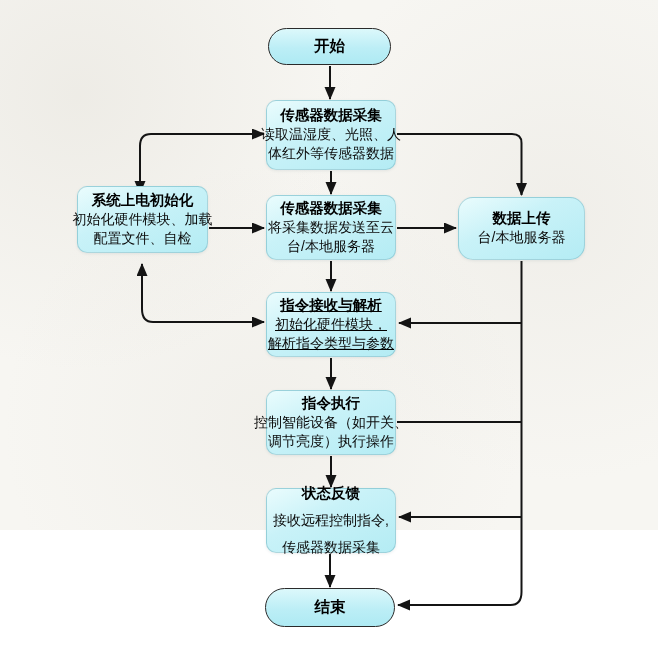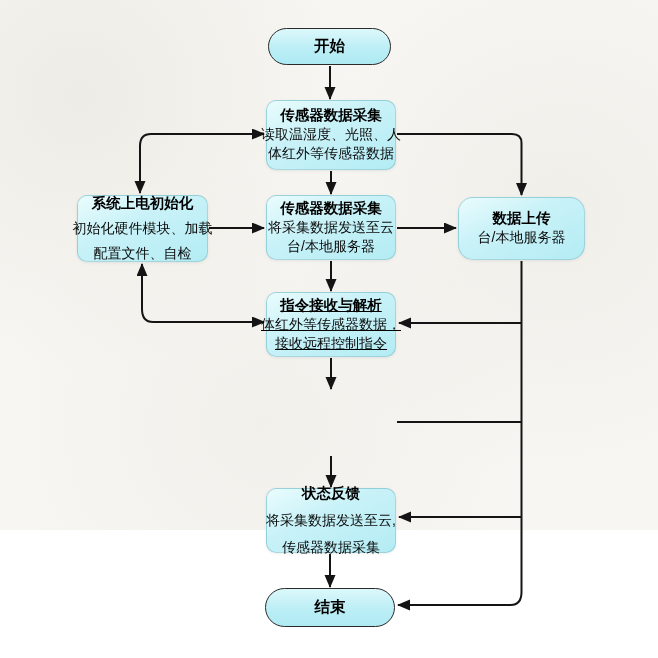--- a/index.html
+++ b/index.html
@@ -103,47 +103,52 @@
   <div class="node pill" style="left:268px; top:28px; width:123px; height:37px;">
     <span>开始</span>
   </div>
 
   <div class="node box" style="left:266px; top:100px; width:130px; height:70px;">
     <div class="title">传感器数据采集</div>
     <div class="line">读取温湿度、光照、人</div>
     <div class="line">体红外等传感器数据</div>
   </div>
 
-  <div class="node box" style="left:77px; top:195px; width:131px; height:67px;gap:6px;">
+  <div class="node box" style="left:77px; top:186px; width:131px; height:67px;">
     <div class="title">系统上电初始化</div>
     <div class="line">初始化硬件模块、加载</div>
     <div class="line">配置文件、自检</div>
   </div>
 
   <div class="node box" style="left:266px; top:195px; width:130px; height:65px;">
     <div class="title">传感器数据采集</div>
     <div class="line">将采集数据发送至云</div>
     <div class="line">台/本地服务器</div>
   </div>
 
   <div class="node box" style="left:458px; top:197px; width:127px; height:63px;border-radius:15px;">
     <div class="title">数据上传</div>
     <div class="line">台/本地服务器</div>
   </div>
 
   <div class="node box" style="left:266px; top:292px; width:130px; height:65px;text-decoration:underline;">
     <div class="title">指令接收与解析</div>
-    <div class="line">体红外等传感器数据，</div>
-    <div class="line">接收远程控制指令</div>
+    <div class="line">初始化硬件模块，</div>
+    <div class="line">解析指令类型与参数</div>
   </div>
 
+  <div class="node box" style="left:266px; top:390px; width:130px; height:65px;">
+    <div class="title">指令执行</div>
+    <div class="line">控制智能设备（如开关、</div>
+    <div class="line">调节亮度）执行操作</div>
+  </div>
 
   <div class="node box" style="left:266px; top:488px; width:130px; height:65px;gap:8px;">
     <div class="title">状态反馈</div>
-    <div class="line">将采集数据发送至云,</div>
+    <div class="line">接收远程控制指令,</div>
     <div class="line">传感器数据采集</div>
   </div>
 
   <div class="node pill" style="left:265px; top:588px; width:130px; height:39px;">
     <span>结束</span>
   </div>
 
 </div>
 
 </body></html>

